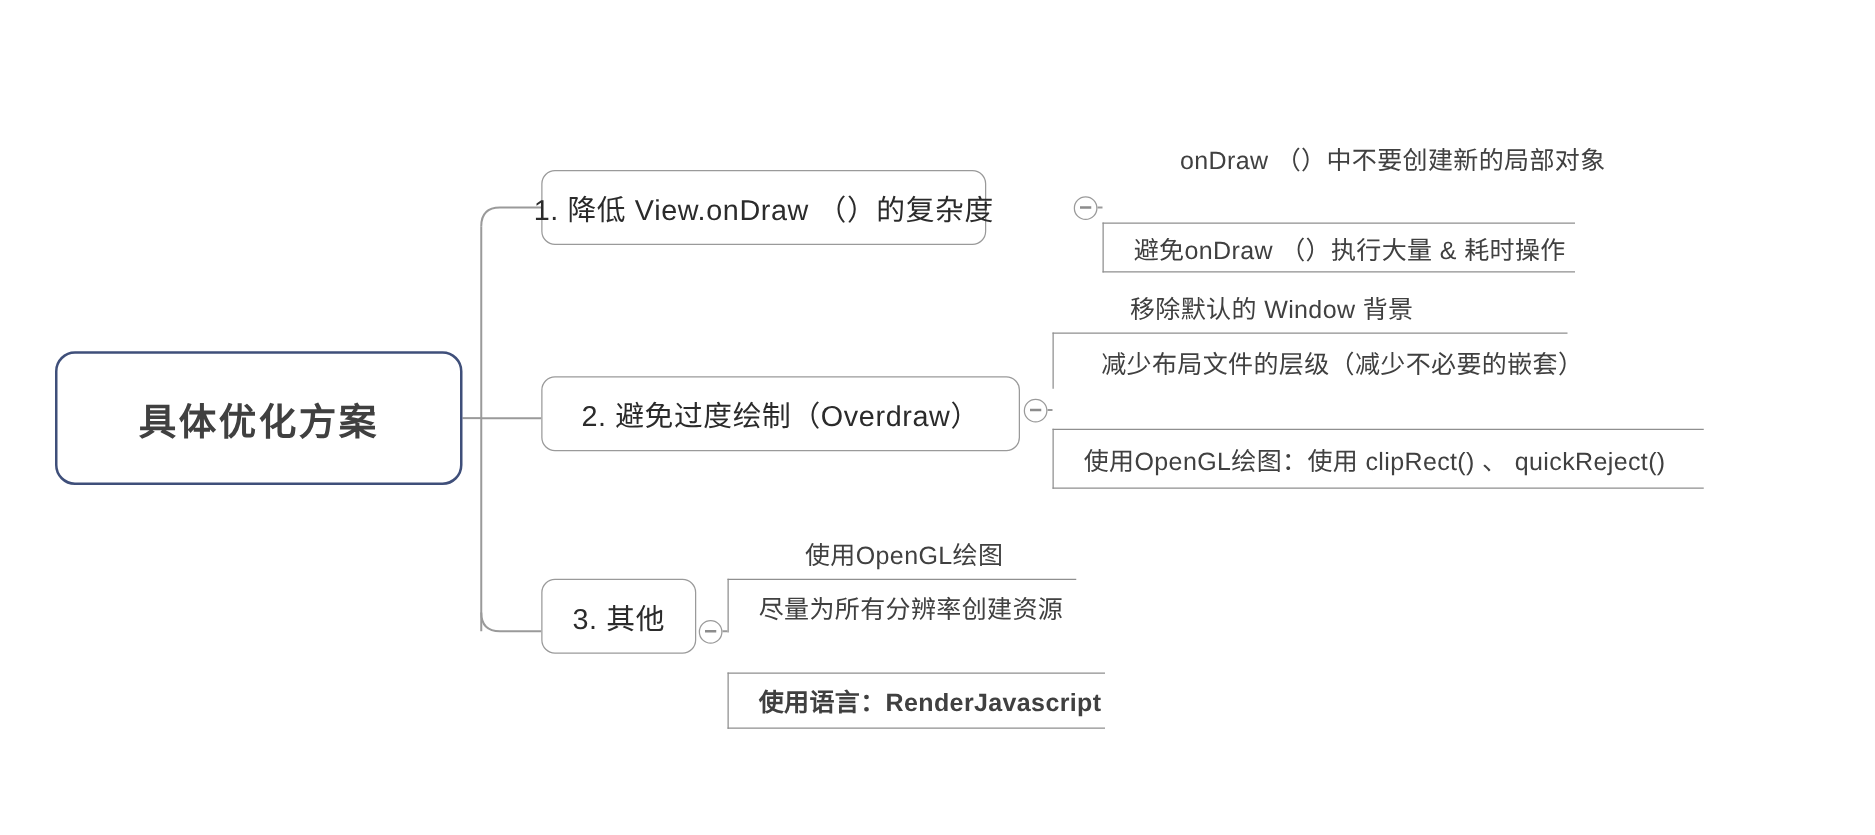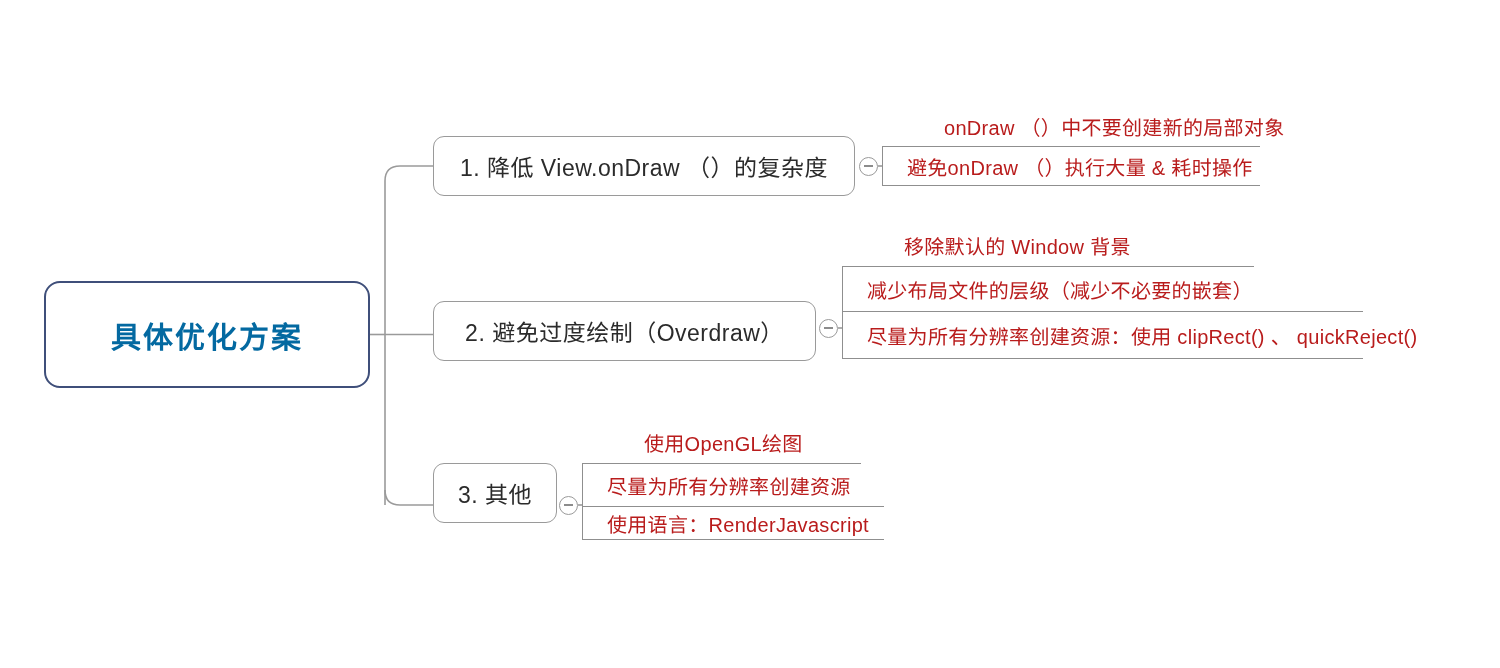--- a/index.html
+++ b/index.html
@@ -41,21 +41,21 @@
     border-radius: 16px;
     background: #ffffff;
     display: flex;
     align-items: center;
     justify-content: center;
     z-index: 3;
   }
   .root-label {
     font-size: 30px;
     font-weight: bold;
-    color: #0369a1;
+    color: #404040;
     letter-spacing: 2px;
     white-space: nowrap;
   }
 
   
   .branch-node {
     position: absolute;
     box-sizing: border-box;
     border: 1.6px solid #9a9a9a;
     border-radius: 11px;
@@ -107,24 +107,25 @@
     border-top: 1.4px solid #8f8f8f;
     border-left: 1.4px solid #8f8f8f;
     background: transparent;
   }
   .leaf.first {
     border-top: none;
     border-left: none;
   }
   .leaf.last {
     border-bottom: 1.4px solid #8f8f8f;
+    margin-top: 32px;
   }
   .leaf-label {
     font-size: 20px;
-    color: #b91c1c;
+    color: #404040;
     white-space: nowrap;
     padding-left: 24px;
     letter-spacing: 0.3px;
   }
   .leaf.first .leaf-label {
     padding-left: 62px;
   }
 </style>
 </head>
 <body>
@@ -147,21 +148,21 @@
       <path d="M878 166 H882"></path>
       <path d="M838 328 H842"></path>
       <path d="M578 505 H582"></path>
     </g>
   </svg>
 
   <div class="root-node">
     <span class="root-label">具体优化方案</span>
   </div>
 
-  <div class="branch-node" style="left:433px; top:136px; width:422px; height:60px;">
+  <div class="branch-node" style="left:433px; top:136px; width:356px; height:60px;">
     <span class="branch-label">1. 降低 View.onDraw （）的复杂度</span>
   </div>
   <div class="toggle" style="left:859px; top:156.5px;"></div>
 
   <div class="leaf-group" style="left:882px; top:106px;">
     <div class="leaf first" style="width:398px; height:40px;">
       <span class="leaf-label">onDraw （）中不要创建新的局部对象</span>
     </div>
     <div class="leaf last" style="width:378px; height:40px;">
       <span class="leaf-label">避免onDraw （）执行大量 &amp; 耗时操作</span>
@@ -170,38 +171,38 @@
 
   <div class="branch-node" style="left:433px; top:301px; width:383px; height:60px;text-align:center;">
     <span class="branch-label">2. 避免过度绘制（Overdraw）</span>
   </div>
   <div class="toggle" style="left:819px; top:318.5px;"></div>
 
   <div class="leaf-group" style="left:842px; top:224px;">
     <div class="leaf first" style="width:268px; height:42px;text-align:right;">
       <span class="leaf-label">移除默认的 Window 背景</span>
     </div>
-    <div class="leaf" style="width:412px; height:45px;">
+    <div class="leaf" style="width:412px; height:45px;padding-left:14px;">
       <span class="leaf-label">减少布局文件的层级（减少不必要的嵌套）</span>
     </div>
     <div class="leaf last" style="width:521px; height:48px;">
-      <span class="leaf-label">尽量为所有分辨率创建资源：使用 clipRect() 、 quickReject()</span>
+      <span class="leaf-label">使用OpenGL绘图：使用 clipRect() 、 quickReject()</span>
     </div>
   </div>
 
   <div class="branch-node" style="left:433px; top:463px; width:124px; height:60px;">
     <span class="branch-label">3. 其他</span>
   </div>
   <div class="toggle" style="left:559px; top:495.5px;"></div>
 
   <div class="leaf-group" style="left:582px; top:422px;">
     <div class="leaf first" style="width:196px; height:41px;">
       <span class="leaf-label">使用OpenGL绘图</span>
     </div>
     <div class="leaf" style="width:279px; height:43px;">
       <span class="leaf-label">尽量为所有分辨率创建资源</span>
     </div>
-    <div class="leaf last" style="width:302px; height:34px;">
+    <div class="leaf last" style="width:302px; height:45px;font-weight:bold;">
       <span class="leaf-label">使用语言：RenderJavascript</span>
     </div>
   </div>
 
 </div>
 
 </body></html>

